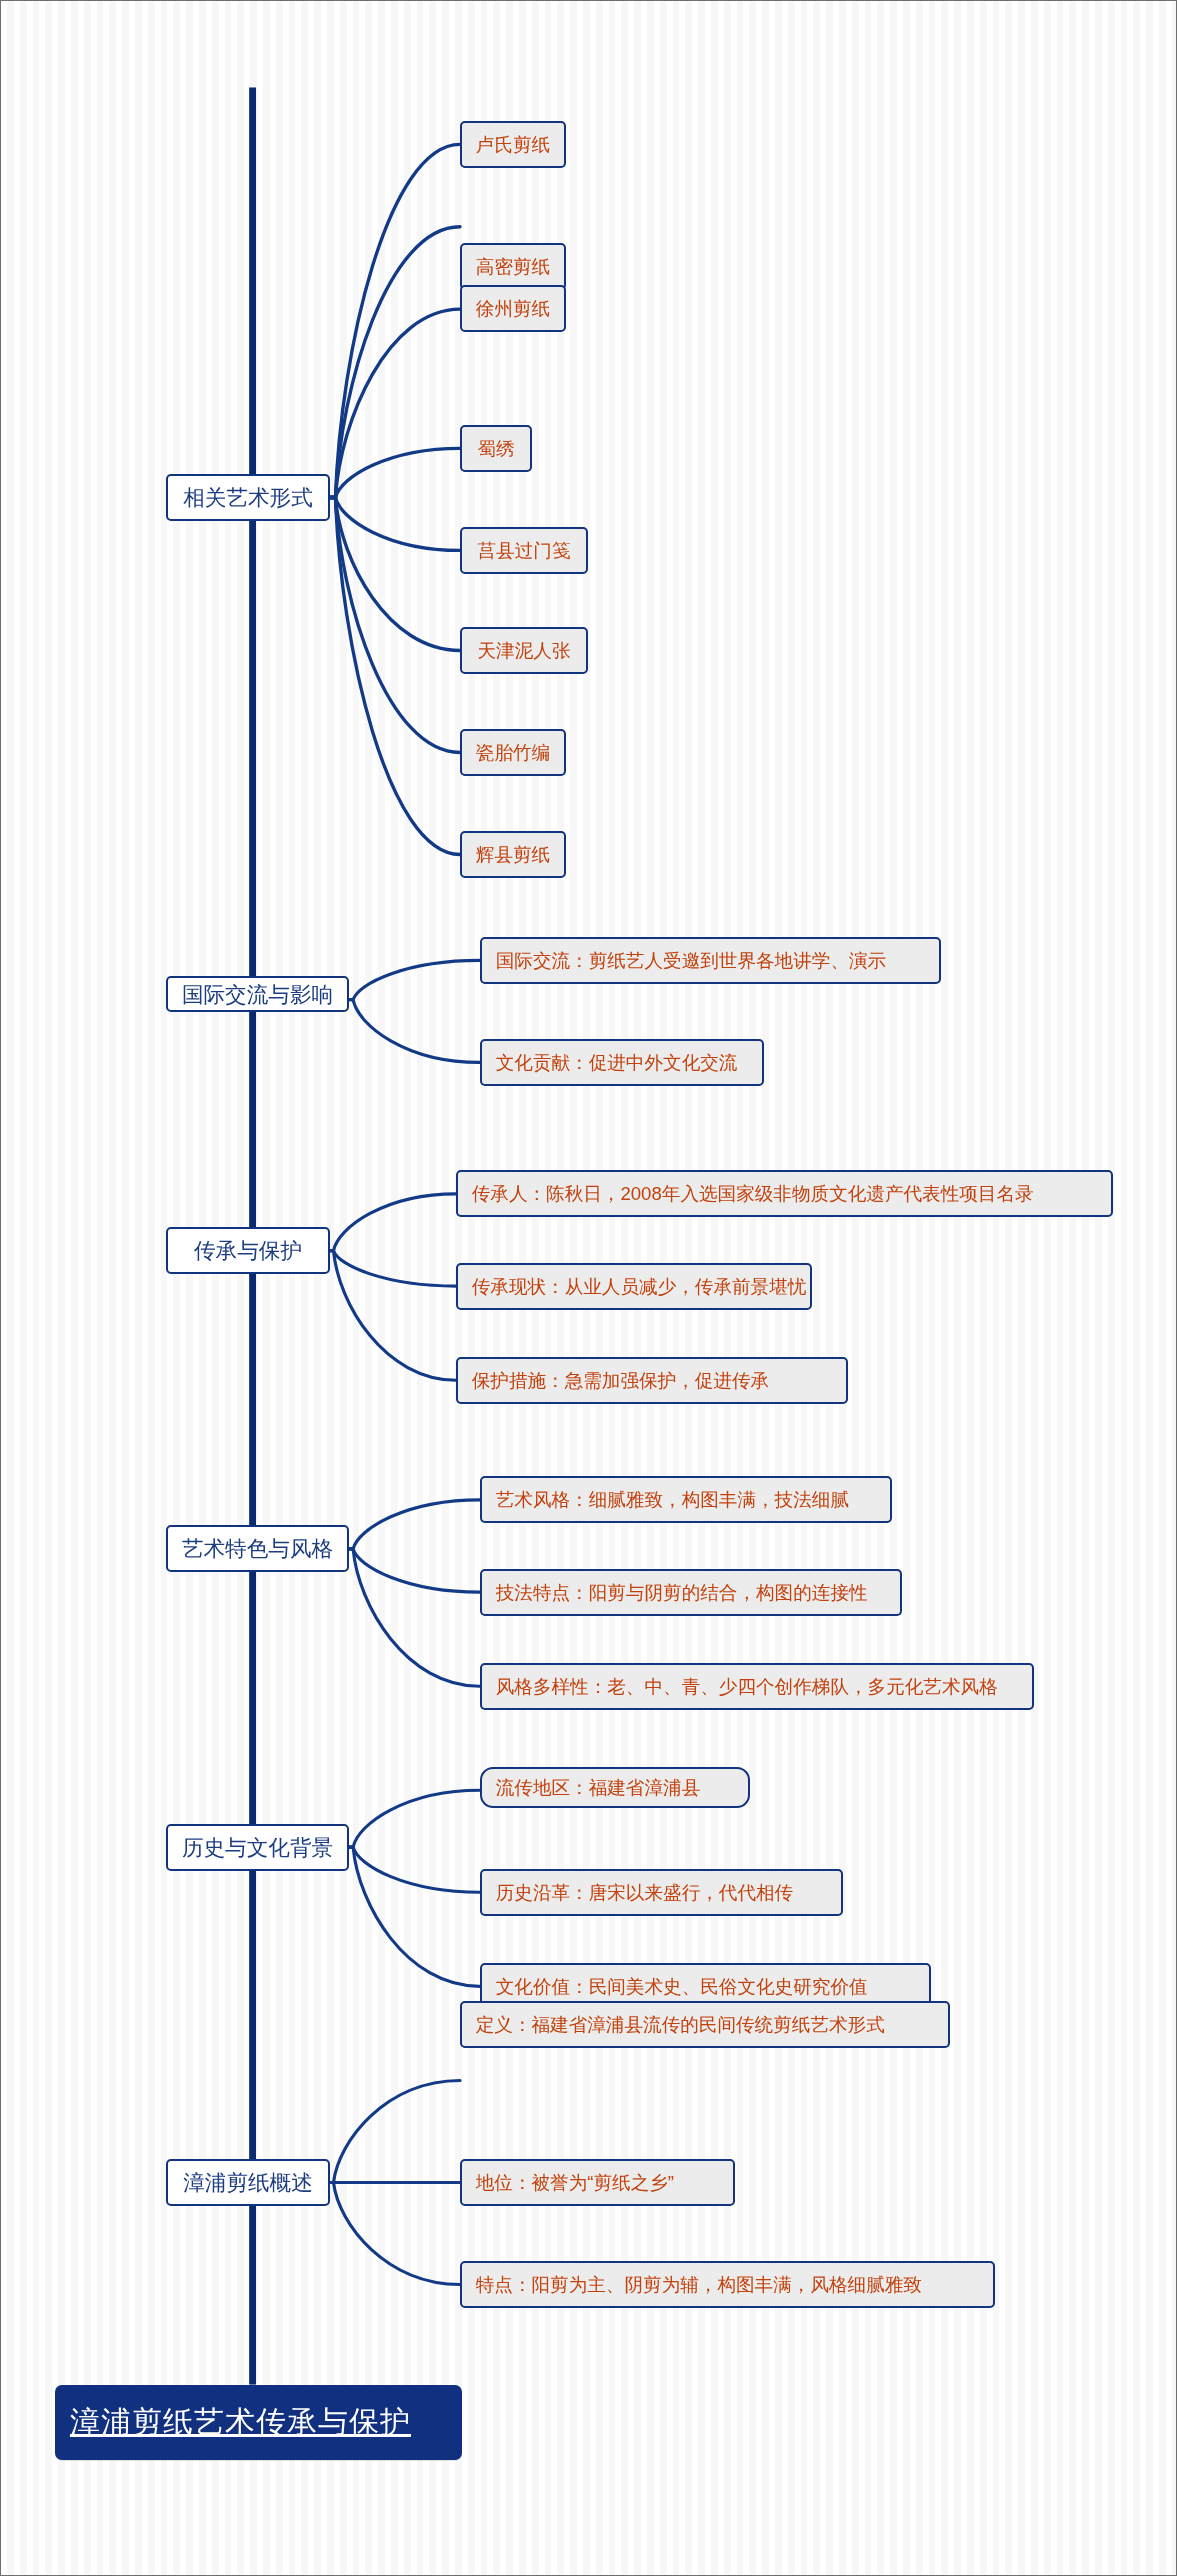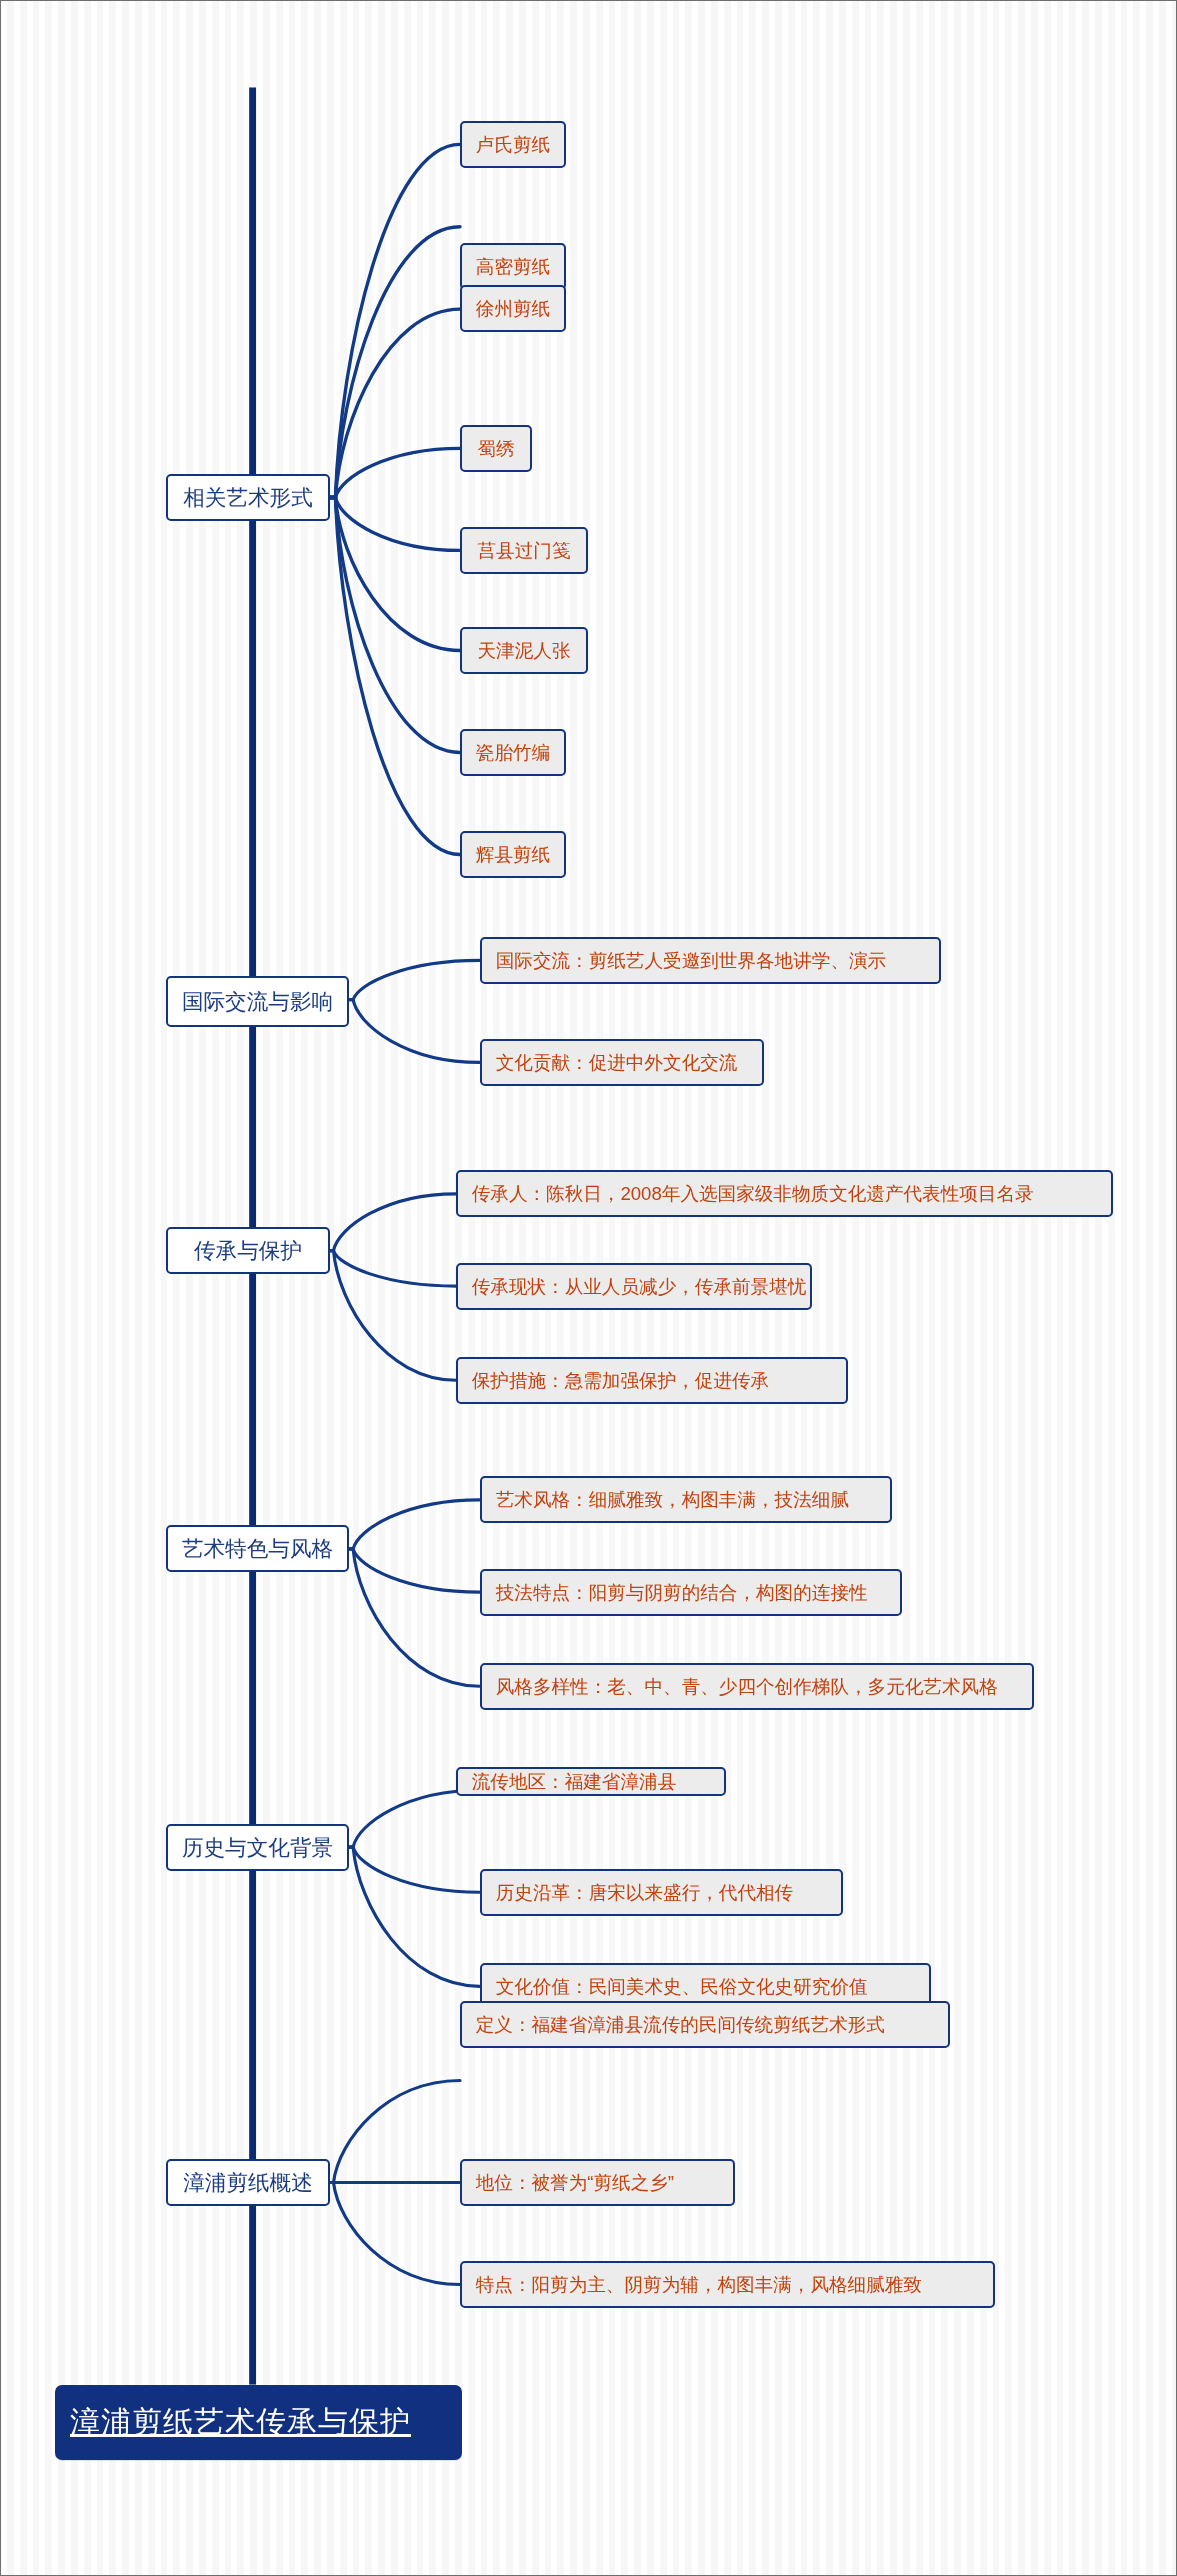--- a/index.html
+++ b/index.html
@@ -116,21 +116,21 @@
       </div>
       <div class="node node-leaf center" style="left: 459px; top: 626px; width: 128px; height: 47px;">
         <span>天津泥人张</span>
       </div>
       <div class="node node-leaf center" style="left: 459px; top: 728px; width: 106px; height: 47px;">
         <span>瓷胎竹编</span>
       </div>
       <div class="node node-leaf center" style="left: 459px; top: 830px; width: 106px; height: 47px;">
         <span>辉县剪纸</span>
       </div>
-      <div class="node node-branch center" style="left: 165px; top: 975px; width: 183px; height: 51px;">
+      <div class="node node-branch center" style="left: 165px; top: 975px; width: 183px; height: 36px;">
         <span>国际交流与影响</span>
       </div>
       <div class="node node-leaf" style="left: 479px; top: 936px; width: 461px; height: 47px;">
         <span>国际交流：剪纸艺人受邀到世界各地讲学、演示</span>
       </div>
       <div class="node node-leaf" style="left: 479px; top: 1038px; width: 284px; height: 47px;">
         <span>文化贡献：促进中外文化交流</span>
       </div>
       <div class="node node-branch center" style="left: 165px; top: 1226px; width: 164px; height: 47px; justify-content: center;">
         <span>传承与保护</span>
@@ -152,21 +152,21 @@
       </div>
       <div class="node node-leaf" style="left: 479px; top: 1568px; width: 422px; height: 47px;">
         <span>技法特点：阳剪与阴剪的结合，构图的连接性</span>
       </div>
       <div class="node node-leaf" style="left: 479px; top: 1662px; width: 554px; height: 47px;">
         <span>风格多样性：老、中、青、少四个创作梯队，多元化艺术风格</span>
       </div>
       <div class="node node-branch center" style="left: 165px; top: 1823px; width: 183px; height: 47px;">
         <span>历史与文化背景</span>
       </div>
-      <div class="node node-leaf" style="left: 455px; top: 1766px; width: 270px; height: 29px;">
+      <div class="node node-leaf" style="left: 479px; top: 1766px; width: 270px; height: 41px; border-radius: 13px;">
         <span>流传地区：福建省漳浦县</span>
       </div>
       <div class="node node-leaf" style="left: 479px; top: 1868px; width: 363px; height: 47px;">
         <span>历史沿革：唐宋以来盛行，代代相传</span>
       </div>
       <div class="node node-leaf" style="left: 479px; top: 1962px; width: 451px; height: 47px;">
         <span>文化价值：民间美术史、民俗文化史研究价值</span>
       </div>
       <div class="node node-branch center" style="left: 165px; top: 2158px; width: 164px; height: 47px;">
         <span>漳浦剪纸概述</span>

